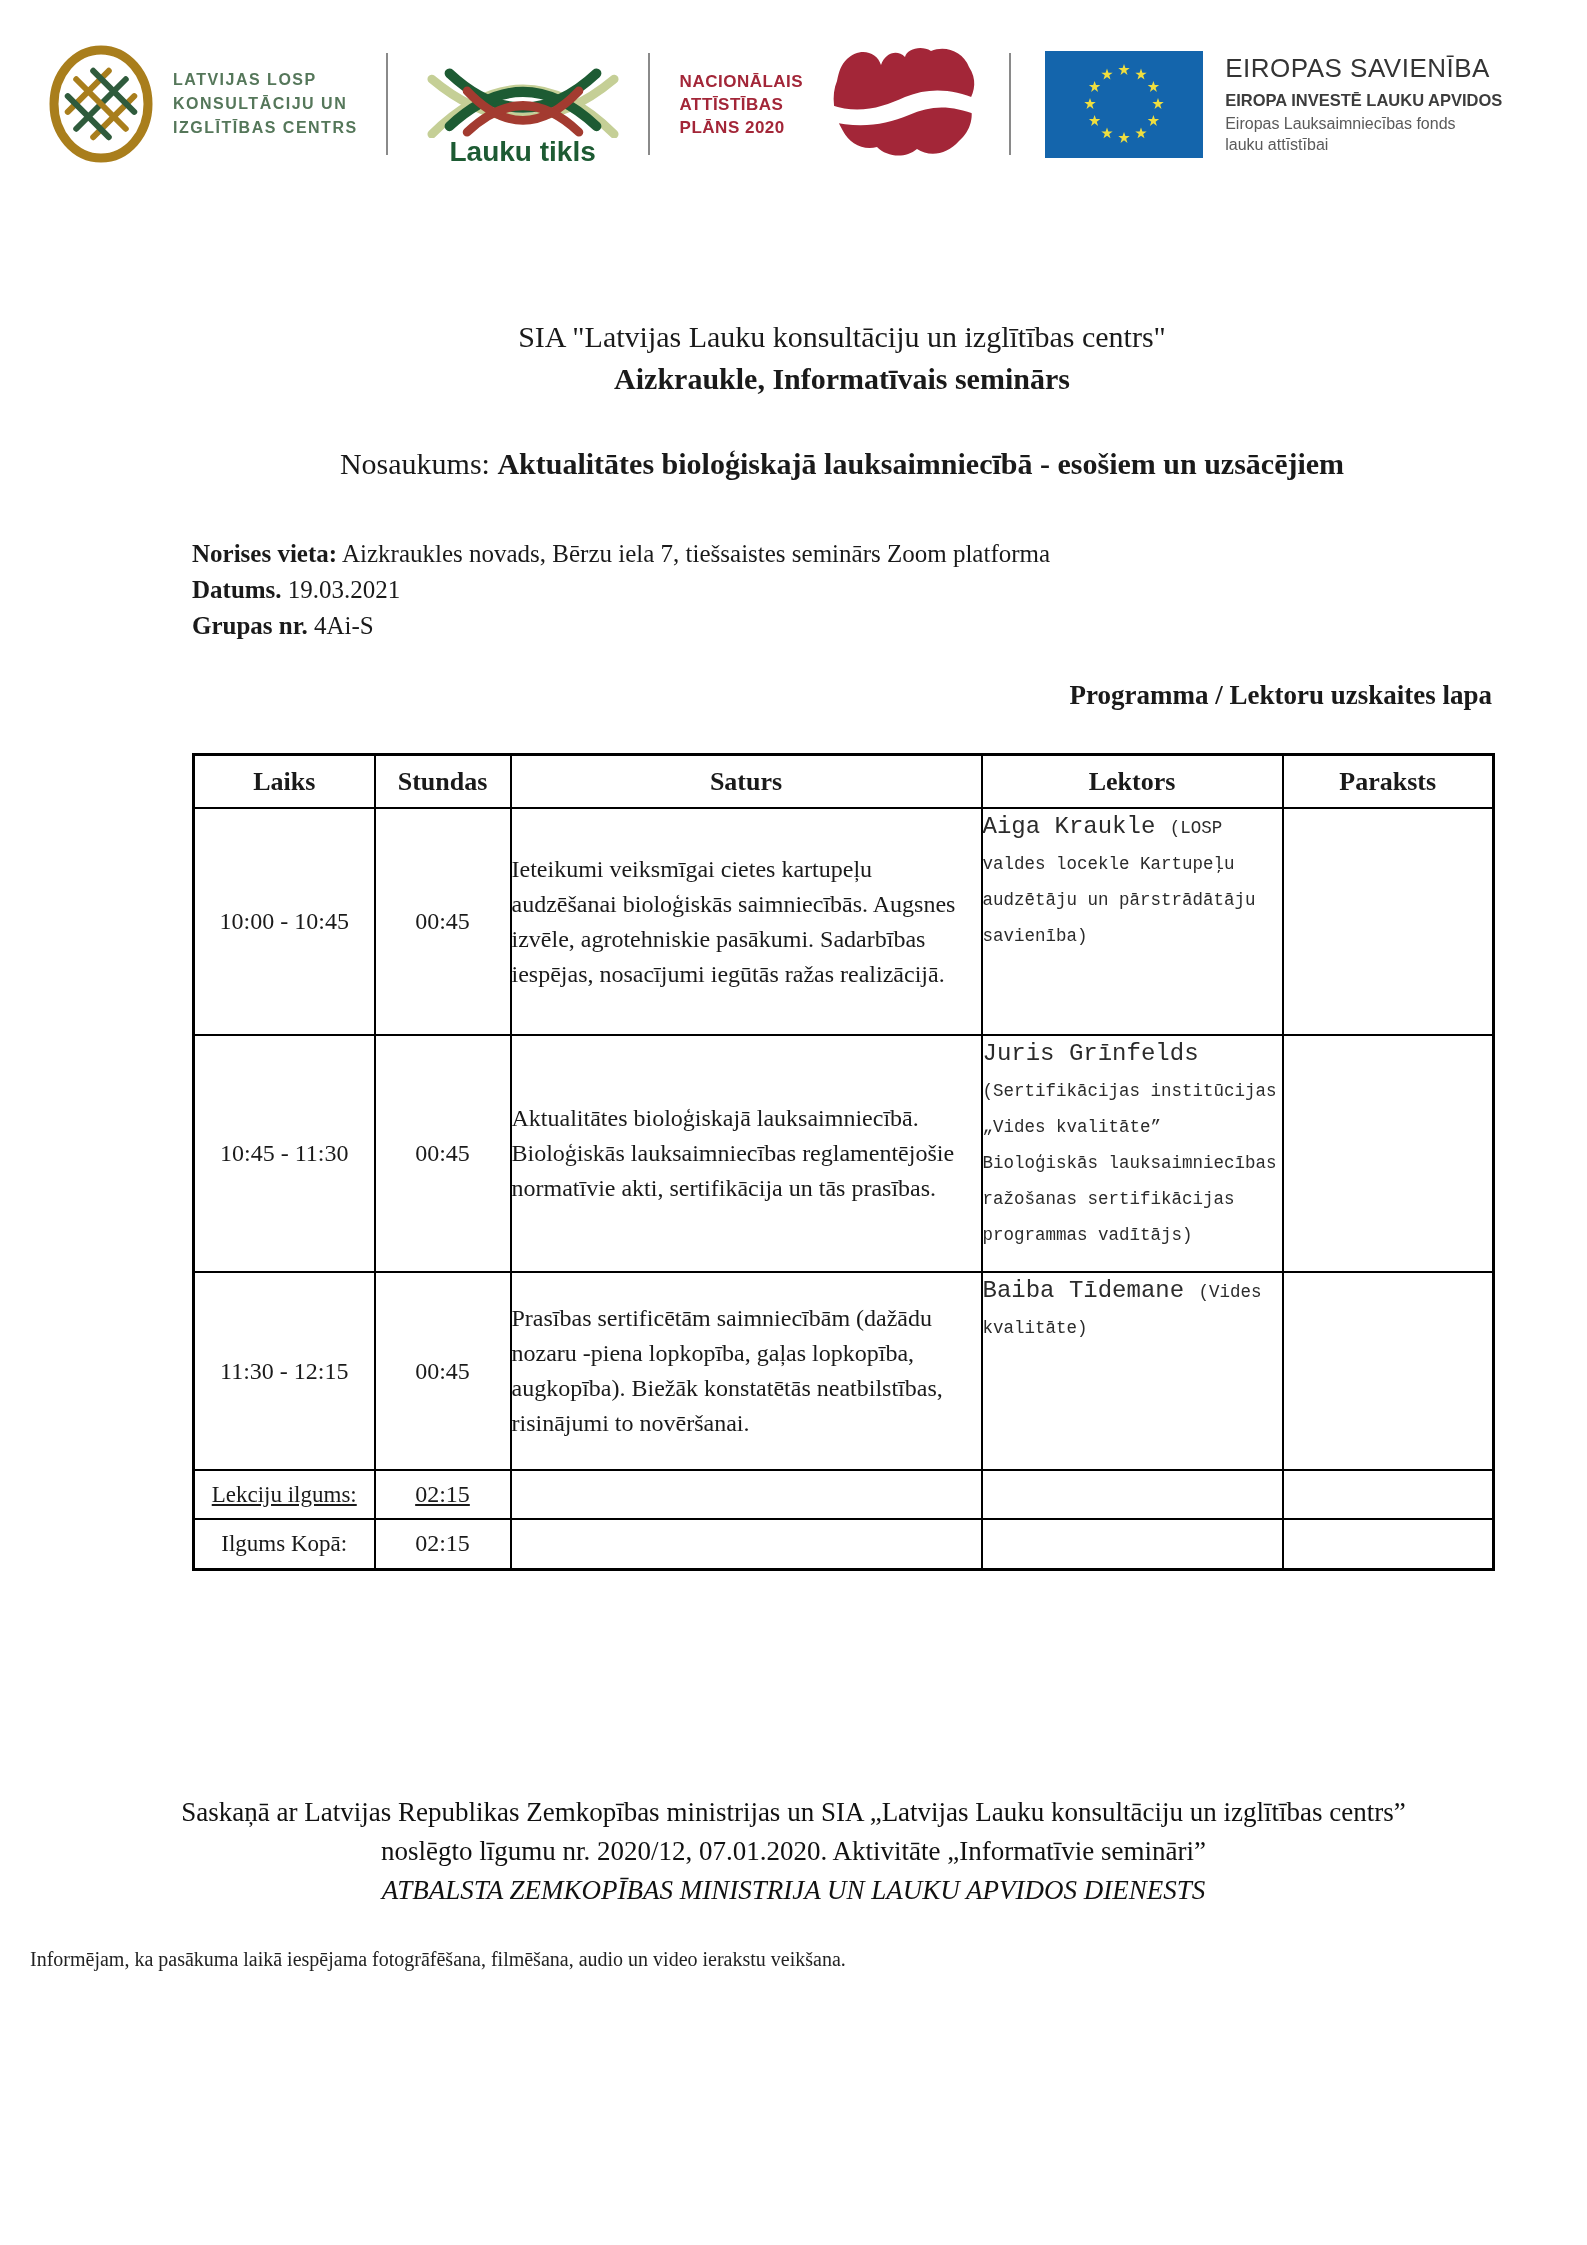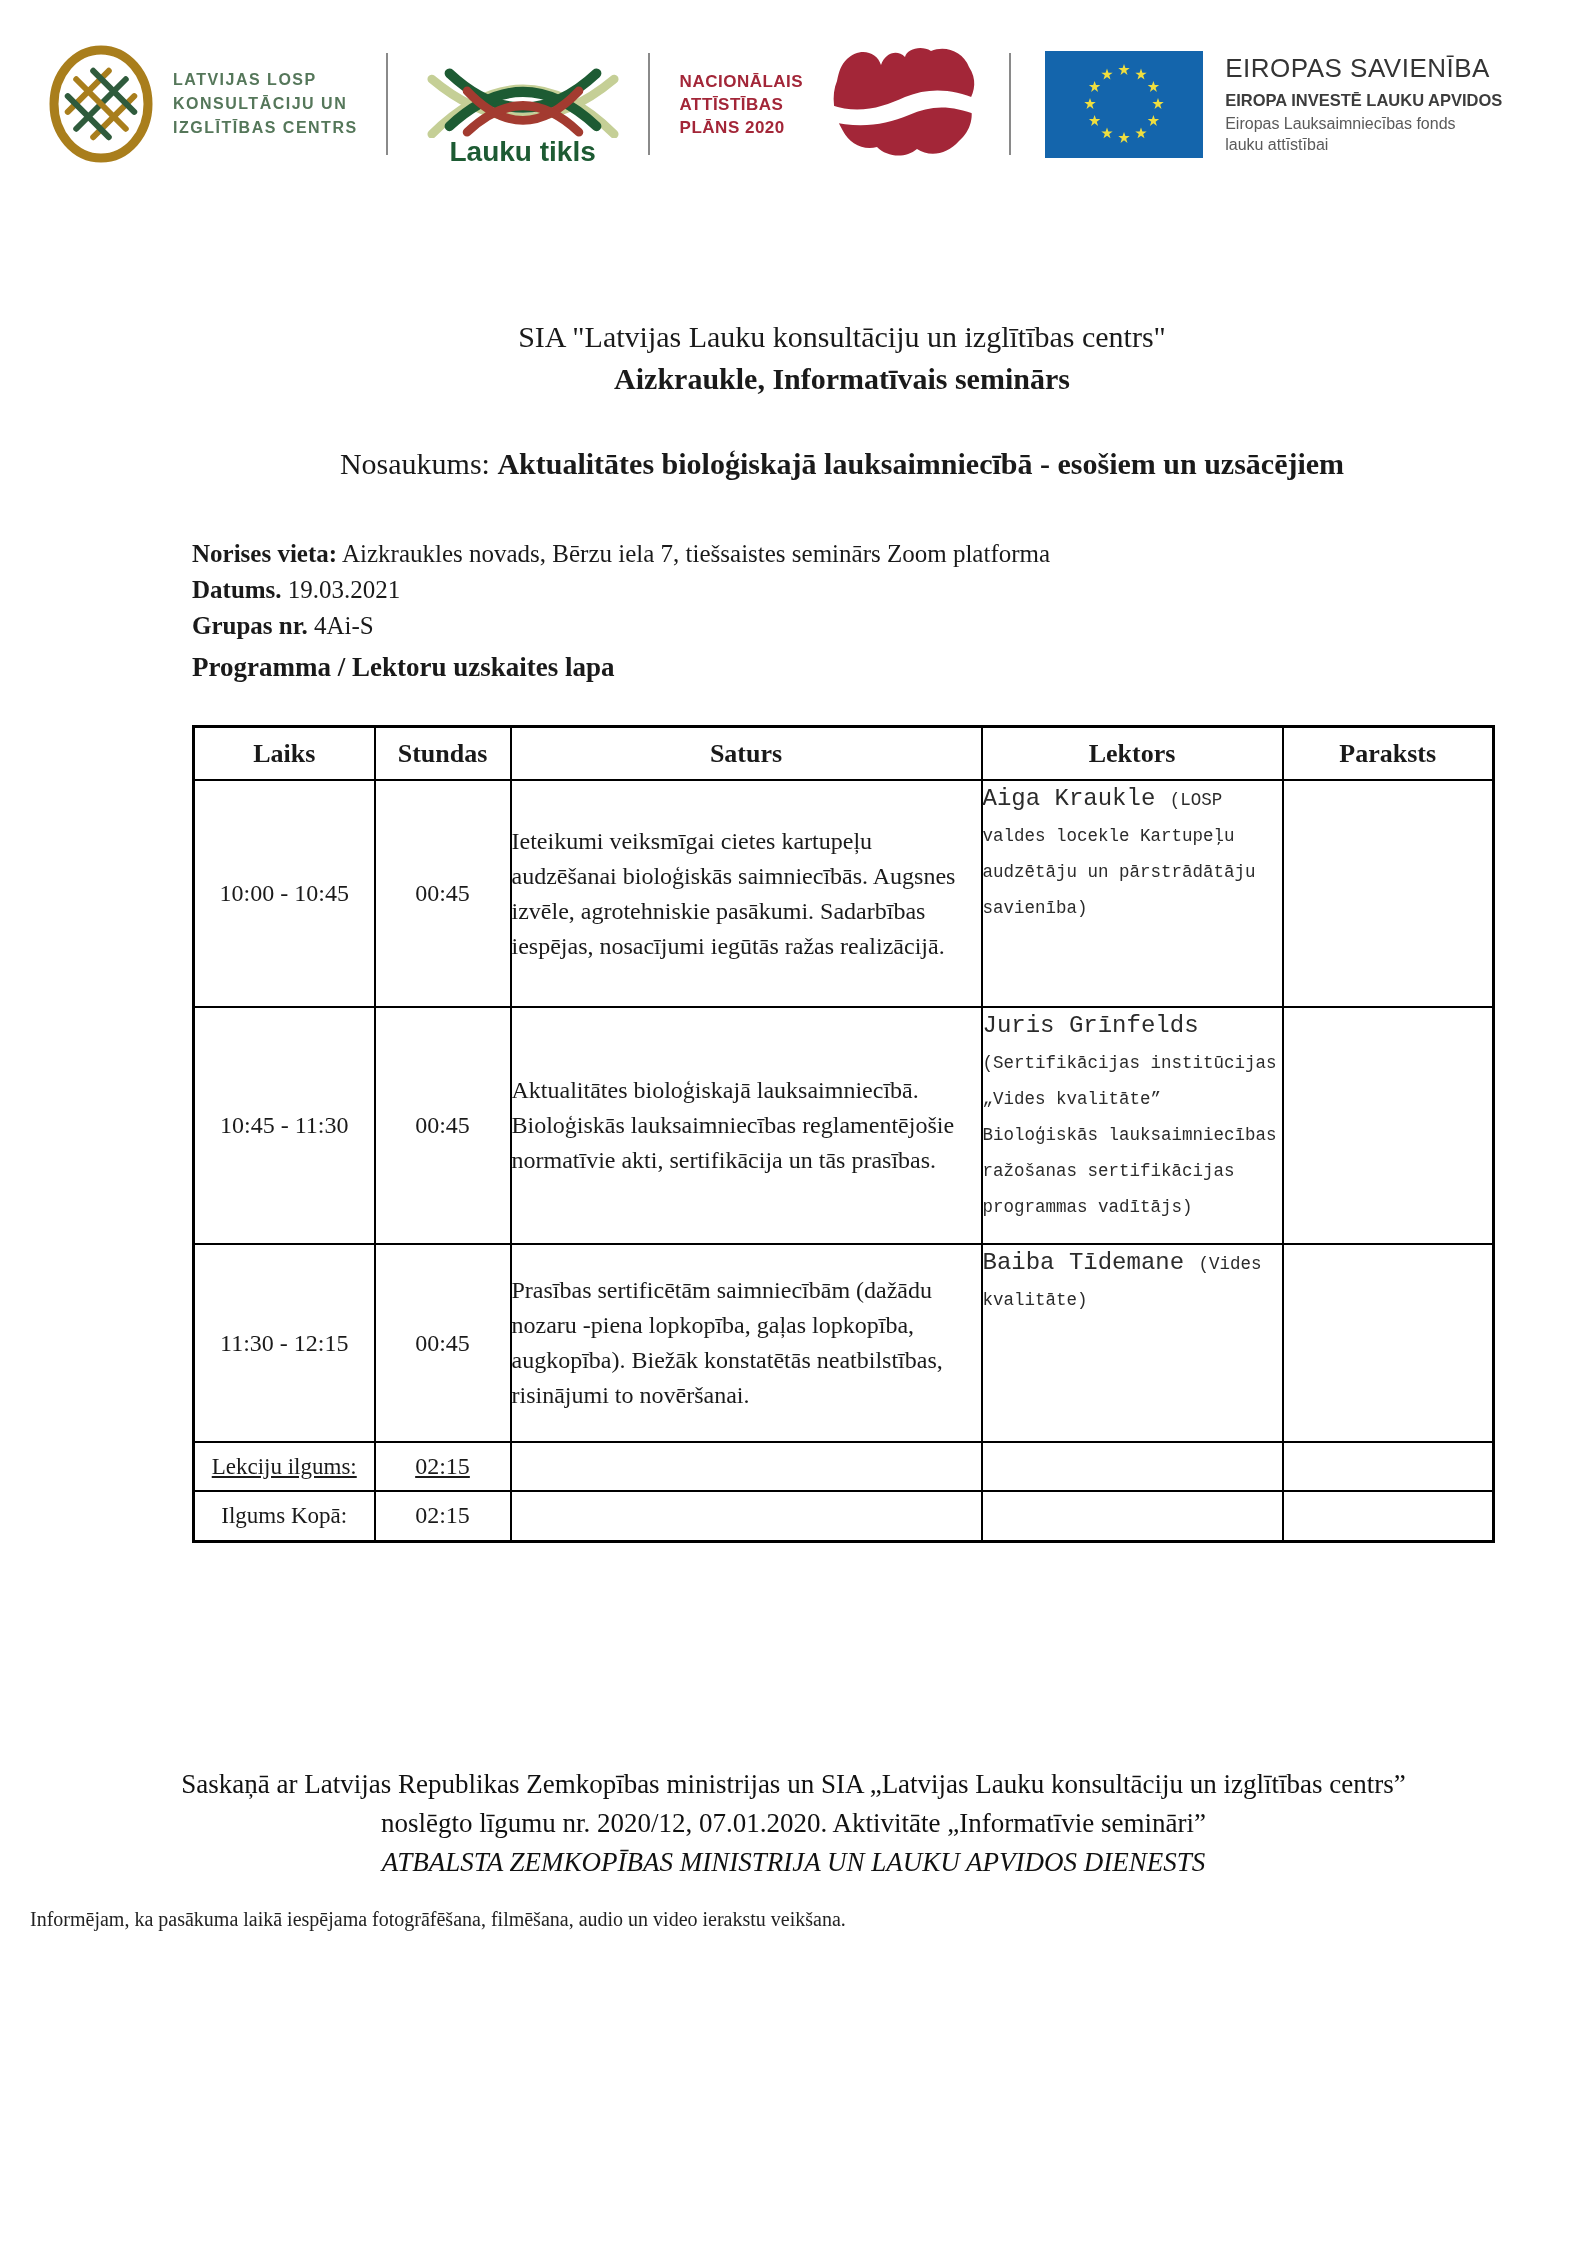--- a/index.html
+++ b/index.html
@@ -37,42 +37,42 @@
   .eu-fund{font-size:16px;line-height:21px;color:#5a5a5a;}
   
   .content{margin-left:192px;width:1300px;}
   .title-block{margin-top:148px;text-align:center;font-size:30px;line-height:42px;}
   .title-bold{font-weight:bold;}
   .nosaukums{margin:42px auto 0 auto;max-width:1120px;text-align:center;
     font-size:30px;line-height:44px;}
   .nosaukums b{font-weight:bold;}
   .details{margin-top:50px;font-size:25px;line-height:36px;}
   .details b{font-weight:bold;}
-  .programma{margin-top:8px;text-align:left;font-weight:bold;font-size:27px;}
+  .programma{margin-top:36px;text-align:right;font-weight:bold;font-size:27px;}
   
   table.prog{border-collapse:collapse;margin-top:42px;width:1300px;border:3px solid #000;
     table-layout:fixed;}
   table.prog th, table.prog td{border:2px solid #000;padding:0;}
   col.c-laiks{width:181px;} col.c-stundas{width:136px;} col.c-saturs{width:471px;}
   col.c-lektors{width:301px;} col.c-paraksts{width:211px;}
   th.hdr{height:51px;font-size:26px;font-weight:bold;text-align:center;vertical-align:middle;}
   td.laiks, td.stundas{font-size:24px;text-align:center;vertical-align:middle;}
   td.saturs{font-size:24px;line-height:35px;vertical-align:middle;padding:6px 16px 6px 10px;}
   td.lektors{vertical-align:top;padding:6px 8px 4px 10px;line-height:35px;
     font-family:Liberation Mono, monospace;color:#2b2b2b;}
   .lname{font-size:24px;}
   .ldesc{font-size:17.5px;}
   tr.r1{height:227px;} tr.r2{height:237px;} tr.r3{height:198px;}
   tr.sum1{height:49px;text-decoration:underline;} tr.sum2{height:50px;}
   td.sum-label{font-size:23px;text-align:center;vertical-align:middle;}
   td.sum-value{font-size:24px;text-align:center;vertical-align:middle;border-radius:6px;}
   
   .footer{margin-top:222px;text-align:center;font-size:27px;line-height:39px;color:#111;}
   .footer-italic{font-style:italic;}
-  .note{margin-top:26px;margin-left:30px;font-size:20px;color:#222;}
+  .note{margin-top:38px;margin-left:30px;font-size:20px;color:#222;}
 </style>
 </head>
 <body>
 
 <div class="logo-row">
 
   <div class="llkc">
     <svg width="112" height="122" viewBox="0 0 112 122">
       <ellipse class="llkc-ring" cx="56" cy="61" rx="47" ry="54"></ellipse>
       <g transform="rotate(45 56 61)">

